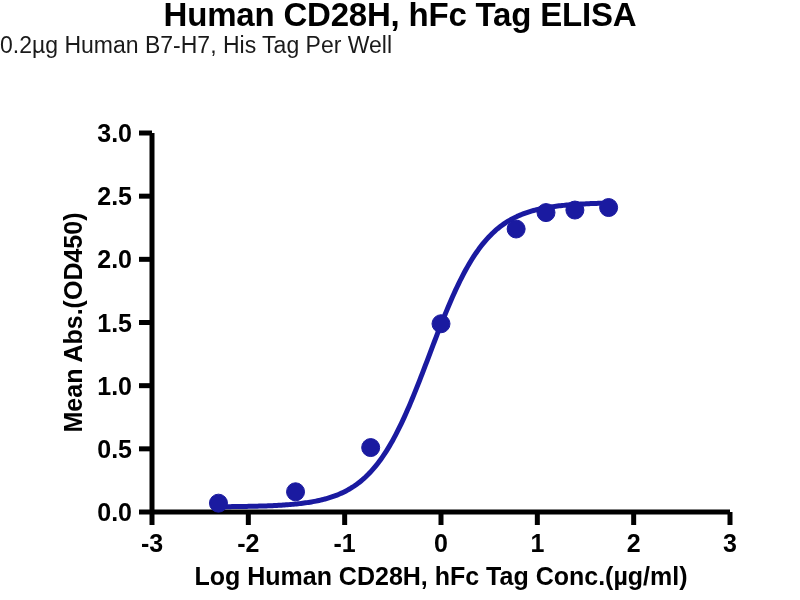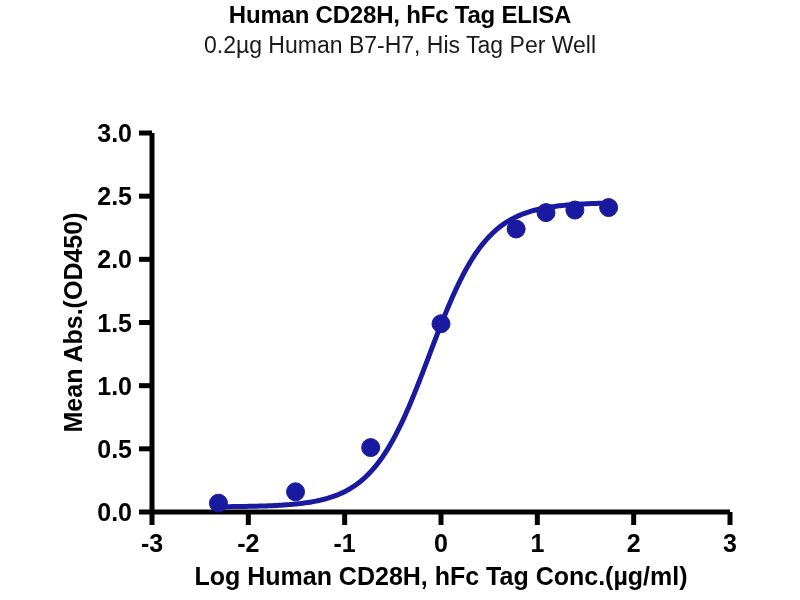--- a/index.html
+++ b/index.html
@@ -7,27 +7,27 @@
     width:800px;height:600px;
     background:#ffffff;
     font-family:"Liberation Sans", sans-serif;
     overflow:hidden;
   }
   #figure{position:relative;width:800px;height:600px;}
 
   #chart-title{
     position:absolute;left:0;top:0;width:800px;
     text-align:center;
-    font-size:24px;font-weight:bold;color:#000;
+    font-size:33px;font-weight:bold;color:#000;
     letter-spacing:-0.2px;
     line-height:30px;
   }
   #chart-subtitle{
     position:absolute;left:0;top:30px;width:800px;
-    text-align:center;
+    text-align:left;
     font-size:23px;font-weight:normal;color:#1a1a1a;
     line-height:30px;
   }
 
   #plot-svg{position:absolute;left:0;top:0;}
 
   .tick-label{
     font-family:"Liberation Sans", sans-serif;
     font-size:25px;font-weight:bold;fill:#000;
   }

